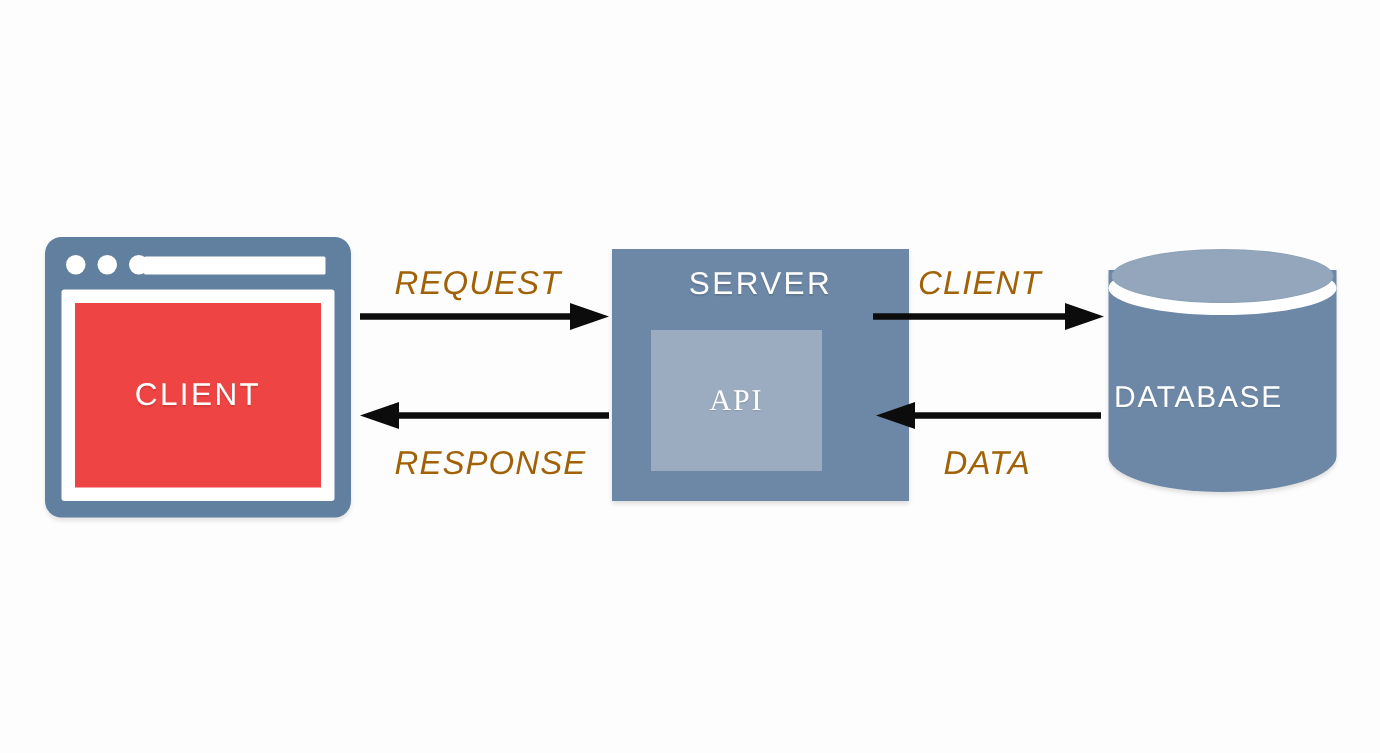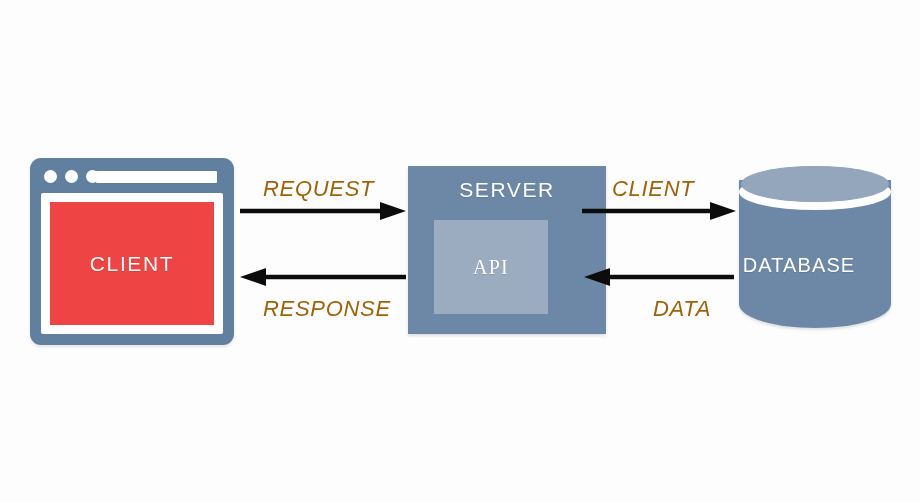--- a/index.html
+++ b/index.html
@@ -188,21 +188,21 @@
   }
 
   #arrow-request   { left: 240px; top: 202px; width: 166px; height: 18px; }
   #arrow-response  { left: 236px; top: 268px; width: 170px; height: 18px; }
   #arrow-query     { left: 582px; top: 202px; width: 154px; height: 18px; }
   #arrow-data      { left: 580px; top: 268px; width: 154px; height: 18px; }
 
   #label-request  { left: 263px; top: 176px; }
   #label-response { left: 263px; top: 296px; }
   #label-query    { left: 612px; top: 176px; }
-  #label-data     { left: 653px; top: 296px; }
+  #label-data     { left: 629px; top: 296px; }
 </style>
 </head>
 <body>
 
 <div id="canvas">
 
   <div id="client-node">
     <div class="browser-frame">
       <div class="browser-dots">
         <span></span>

